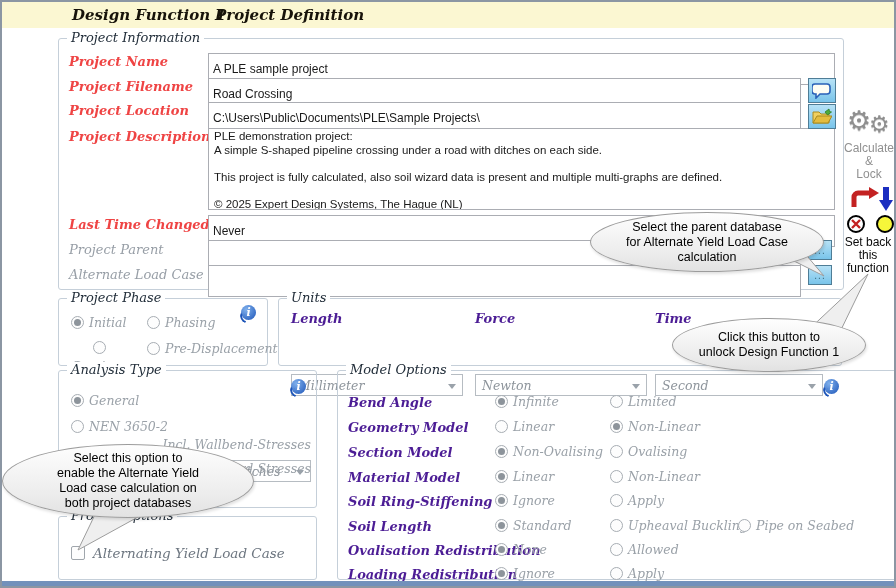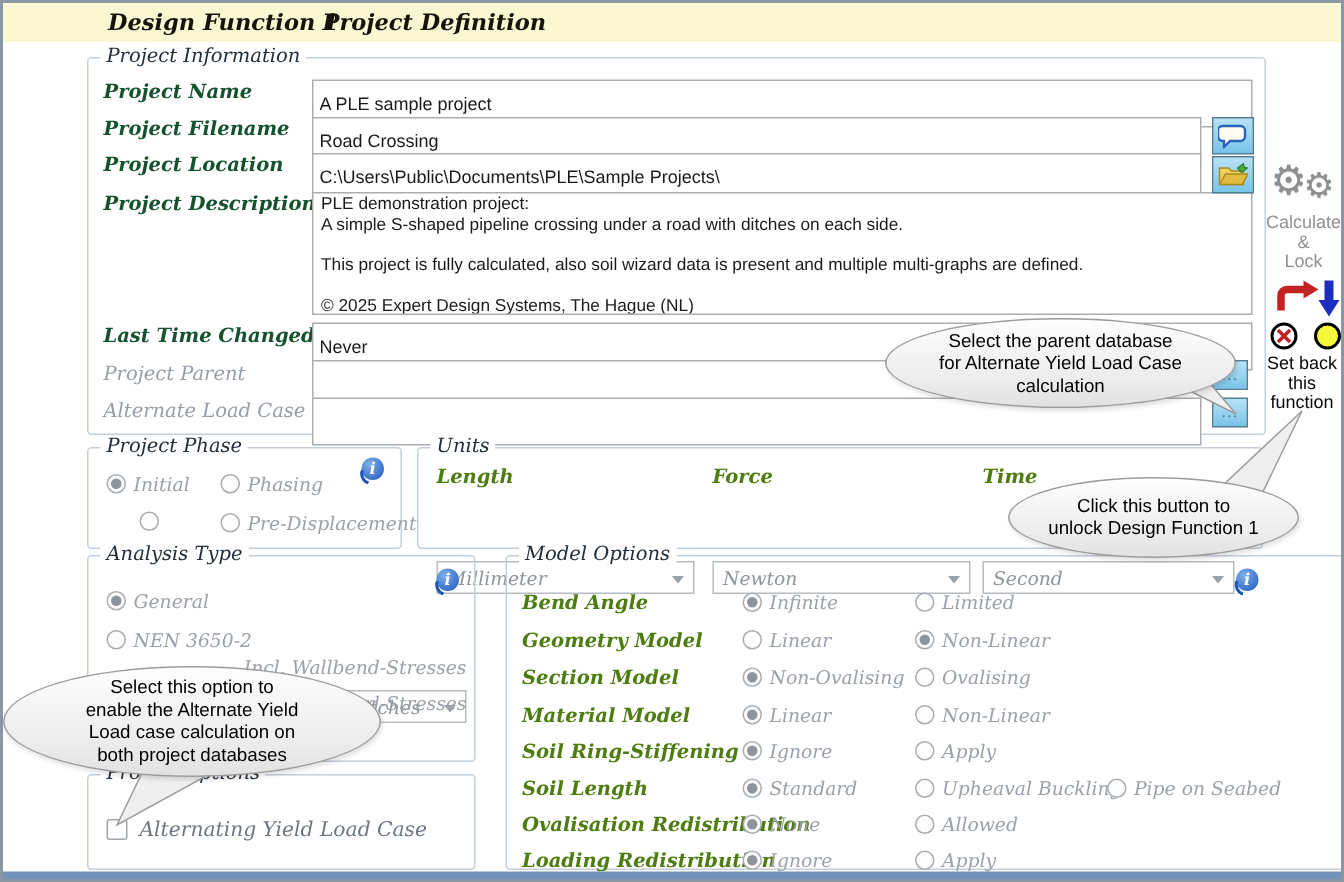--- a/index.html
+++ b/index.html
@@ -8,23 +8,23 @@
   .abs{position:absolute;}
   .pre{white-space:pre-line;}
   
   .topbar{left:0;top:0;width:892px;height:26px;background:#fbf7d2;}
   .hdr{font:italic bold 15px "DejaVu Serif",serif;color:#17130a;top:4px;white-space:nowrap;}
   
   .grp{position:absolute;border:1px solid #c5cfd9;border-radius:3px;box-sizing:border-box;background:transparent;}
   .cap{position:absolute;top:-9px;left:8px;background:#fff;padding:0 4px;
        font:italic 13px "DejaVu Serif",serif;color:#222e3a;white-space:nowrap;}
   
-  .lbl{position:absolute;font:italic bold 13px "DejaVu Serif",serif;color:#14532d;white-space:nowrap;}
+  .lbl{position:absolute;font:italic bold 13px "DejaVu Serif",serif;color:#ef4444;white-space:nowrap;}
   .lbl.dis{color:#979ea6;font-weight:normal;}
-  .slbl{position:absolute;font:italic bold 13px "DejaVu Serif",serif;color:#4d7c0f;white-space:nowrap;}
+  .slbl{position:absolute;font:italic bold 13px "DejaVu Serif",serif;color:#4c1d95;white-space:nowrap;}
   
   .inp{position:absolute;background:#fff;border:1px solid #abadb3;box-sizing:border-box;height:32px;
        font:12px "Liberation Sans",sans-serif;color:#1a1a1a;padding:0 4px;outline:none;}
   .descbox{position:absolute;background:#fff;border:1px solid #abadb3;box-sizing:border-box;
        font:11.5px "Liberation Sans",sans-serif;color:#1a1a1a;line-height:13.5px;padding:1px 5px;white-space:pre-line;overflow:hidden;}
   
   .combo{position:absolute;background:#fff;border:1px solid #b6bcc2;box-sizing:border-box;height:22px;
        display:flex;align-items:center;padding:0 18px 0 6px;font:italic 12.5px "DejaVu Serif",serif;color:#8d949b;margin-top:45px;}
   .combo .arr{position:absolute;right:6px;top:9px;width:0;height:0;border-left:4px solid transparent;
        border-right:4px solid transparent;border-top:5px solid #9aa2aa;}

